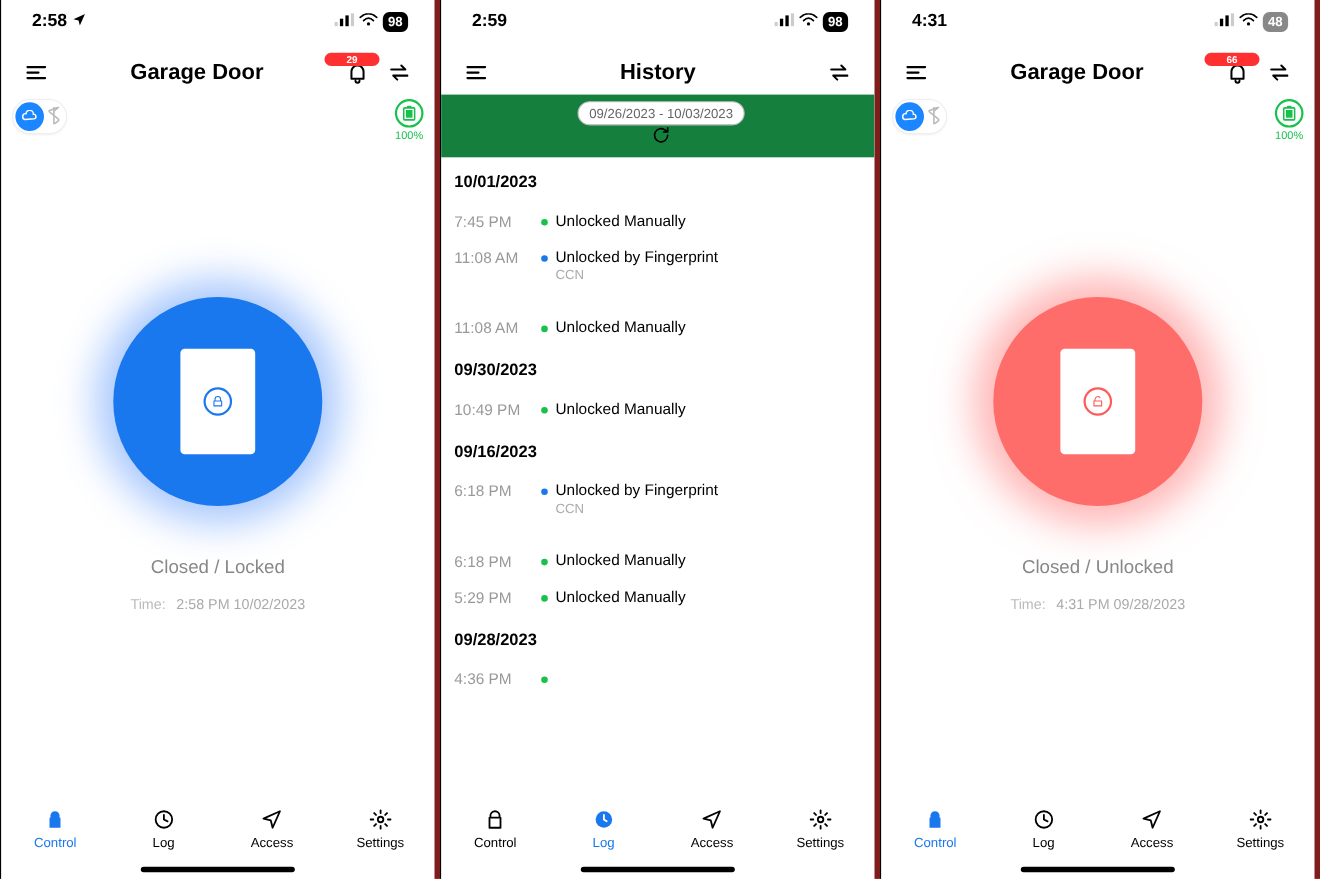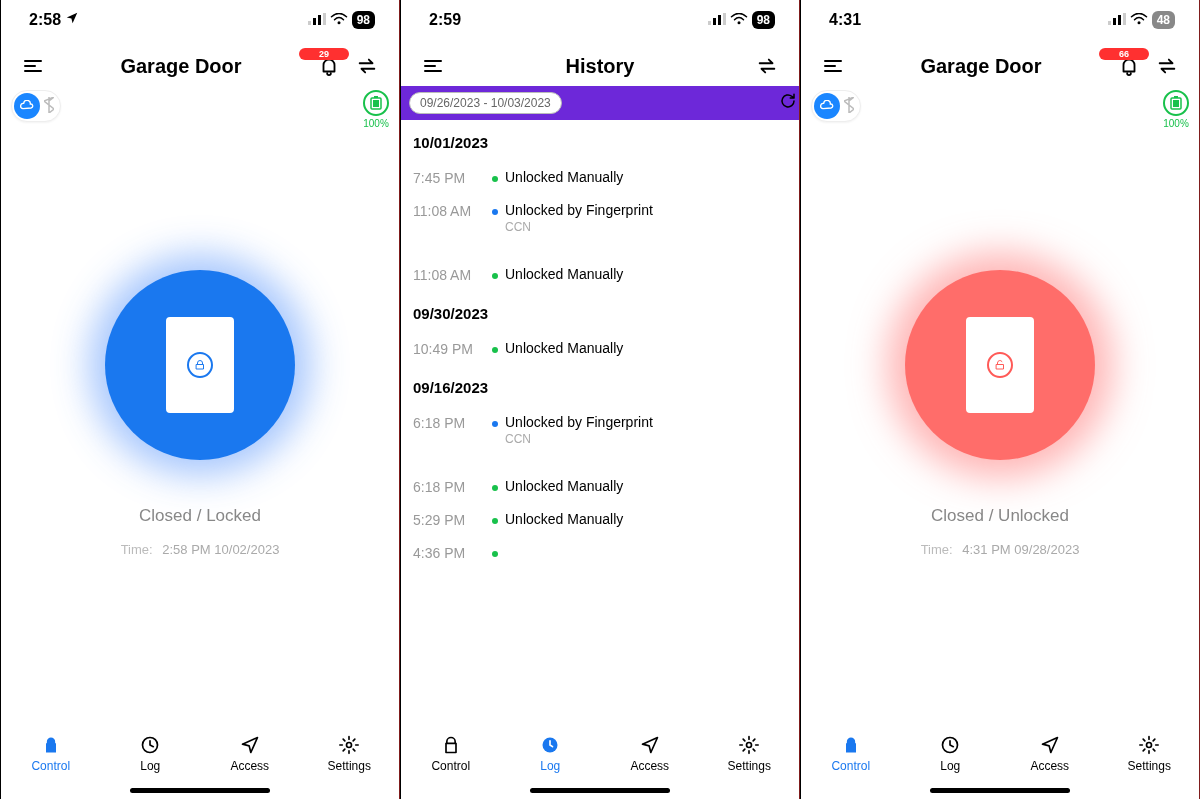--- a/index.html
+++ b/index.html
@@ -2,21 +2,21 @@
 <html><head>
 <meta charset="utf-8">
 <style>
   * { box-sizing: border-box; margin: 0; padding: 0; }
   html, body { font-family: -apple-system, "Helvetica Neue", Arial, sans-serif; background:#fff; }
   body { display:flex; justify-content:center; }
   .row { display:flex; }
   .phone {
     width: 400px;
     height: 799px;
-    border-left:1px solid #000; border-right:1px solid #7f1d1d;
+    border-left:1px solid #000; border-right:5px solid #7f1d1d;
     position:relative; display:flex; flex-direction:column; background:#fff;
     overflow:hidden;
   }
   
   .statusbar { height:40px; display:flex; justify-content:space-between; align-items:center; padding:0 24px 0 28px; font-size:16px; font-weight:600; }
   .sb-left { display:flex; align-items:center; gap:4px; }
   .sb-right { display:flex; align-items:center; gap:4px; }
   .batt {
     background:#000; color:#fff; border-radius:6px; padding:4px 5px; font-size:12px; line-height:18px; height:18px; display:inline-flex; align-items:center;
   }
@@ -57,21 +57,21 @@
   .statustxt { margin-top:46px; color:#888; font-size:17px; }
   .timeline { margin-top:16px; font-size:13px; color:#aaa; }
   .timeline .lbl{ color:#bbb; margin-right:6px;}
   
   .tabbar { height:72px; display:flex; justify-content:space-around; align-items:flex-start; padding-top:6px;}
   .tab { display:flex; flex-direction:column; align-items:center; font-size:12px; gap:2px; width:80px;}
   .tab.active { color:#1a78ef; }
   .tabicon { width:24px; height:24px; display:flex; align-items:center; justify-content:center;}
   .homebar { width:140px; height:5px; border-radius:4px; background:#000; position:absolute; bottom:6px; left:50%; transform:translateX(-50%); }
   
-  .filterbar { background:#6d28d9; display:flex; align-items:center; justify-content:space-between; padding:6px 2px 6px 8px;}
+  .filterbar { background:#15803d; display:flex; align-items:center; justify-content:space-between; padding:6px 2px 6px 8px;flex-direction:column;}
   .datechip { border:1px solid #bbb; color:#666; font-size:12px; padding:3px 10px; border-radius:14px; background:#fff;}
   .log { flex:1; overflow:hidden; padding:0 0 0 0;}
   .daylabel { font-size:15px; font-weight:600; padding:14px 0 10px 12px;}
   .entry { display:flex; align-items:flex-start; padding:8px 0 8px 12px; gap:0;}
   .etime { width:72px; color:#999; font-size:14px; text-align:left; padding-top:1px;}
   .dotcol { width:20px; display:flex; justify-content:center; padding-top:7px; position:relative;}
   .dot { width:6px; height:6px; border-radius:50%; }
   .dot.green{ background:#18c14b;} .dot.blue{ background:#1a78ef;}
   .etext { font-size:14px; }
   .esub { font-size:12px; color:#aaa; margin-top:2px;}
@@ -321,20 +321,21 @@
         </div>
         <div class="entry">
           <div class="etime">5:29 PM</div>
           <div class="dotcol">
             <div class="dot green"></div>
           </div>
           <div>
             <div class="etext">Unlocked Manually</div>
           </div>
         </div>
+        <div class="daylabel">09/28/2023</div>
         <div class="entry has-sub">
           <div class="etime">4:36 PM</div>
           <div class="dotcol">
             <div class="dot green"></div>
           </div>
         </div>
       </div>
 
     <div class="tabbar">
       <div class="tab">

